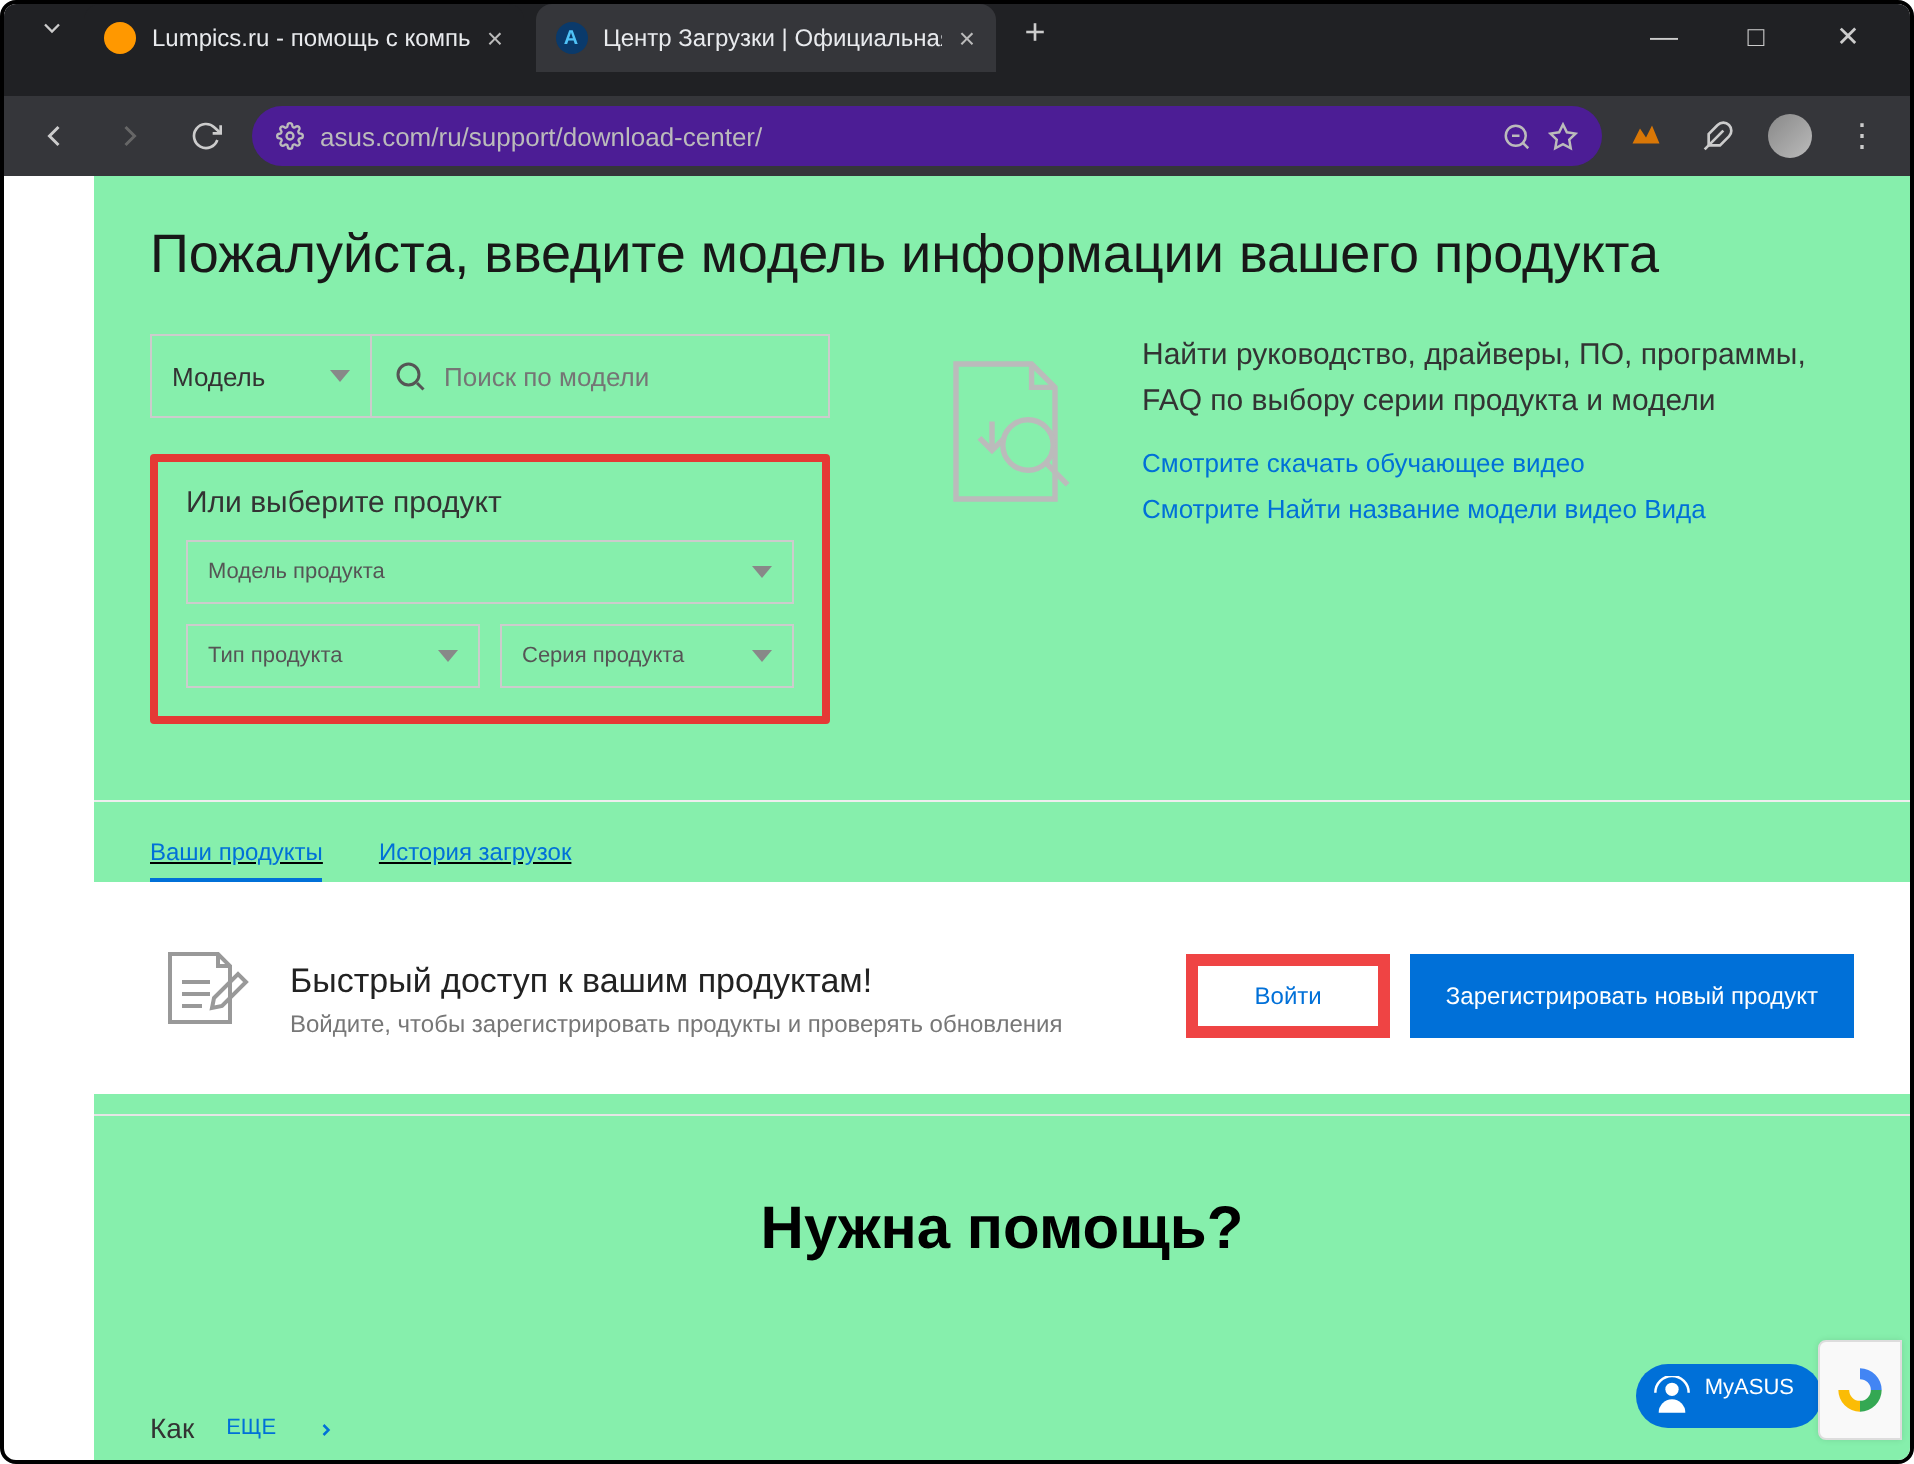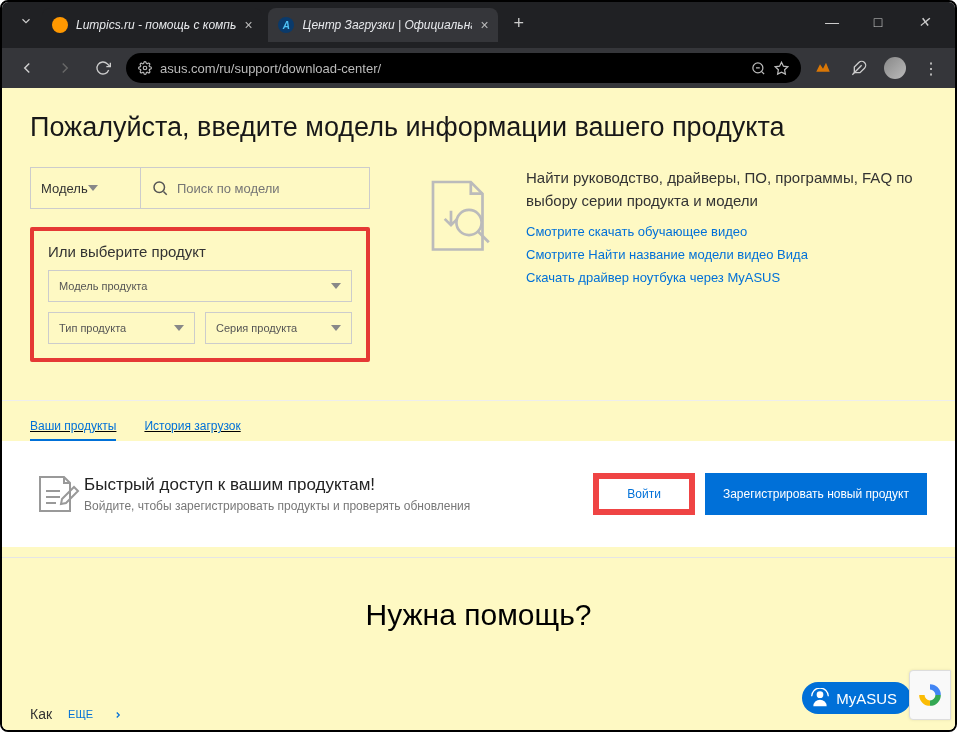--- a/index.html
+++ b/index.html
@@ -1,82 +1,82 @@
 <!DOCTYPE html>
 <html><head>
 <meta charset="utf-8">
 <style>
 * { margin: 0; padding: 0; box-sizing: border-box; font-family: "Segoe UI", Arial, sans-serif; }
 body { background: #fff; width: 957px; height: 732px; overflow: hidden; position: relative; border: 2px solid #000; border-radius: 8px; }
 
 
-.titlebar { background: #202124; height: 46px; display: flex; align-items: center; padding: 0 8px; font-style: italic; }
+.titlebar { background: #202124; height: 46px; display: flex; align-items: flex-start; padding: 0 8px; }
 .dropdown-chevron { width: 24px; height: 24px; display: flex; align-items: center; justify-content: center; color: #ccc; margin: 0 4px 8px 4px; }
 .tab { background: #35363a; border-radius: 8px 8px 0 0; height: 34px; display: flex; align-items: center; padding: 0 10px; margin-right: 6px; max-width: 230px; color: #e8eaed; font-size: 12px; gap: 8px; position: relative; }
 .tab.inactive { background: #202124; }
 .tab .favicon { width: 16px; height: 16px; border-radius: 50%; flex-shrink: 0; }
 .tab .title { white-space: nowrap; overflow: hidden; flex: 1; }
 .tab .close { color: #bbb; font-size: 14px; cursor: pointer; }
 .new-tab { color: #ccc; width: 28px; height: 28px; display: flex; align-items: center; justify-content: center; margin-bottom: 3px; font-size: 18px; }
 .win-controls { margin-left: auto; display: flex; gap: 0; margin-bottom: 6px; }
 .win-btn { width: 46px; height: 32px; display: flex; align-items: center; justify-content: center; color: #ccc; font-size: 14px; }
 
 .toolbar { background: #35363a; height: 40px; display: flex; align-items: center; padding: 0 10px; gap: 8px; }
 .nav-btn { width: 30px; height: 30px; display: flex; align-items: center; justify-content: center; color: #ccc; border-radius: 50%; }
 .nav-btn.disabled { color: #666; }
-.addrbar { flex: 1; background: #000000; border-radius: 16px; height: 30px; display: flex; align-items: center; padding: 0 12px; color: #bbb; font-size: 13px; gap: 8px; }
+.addrbar { flex: 1; background: #4c1d95; border-radius: 16px; height: 30px; display: flex; align-items: center; padding: 0 12px; color: #bbb; font-size: 13px; gap: 8px; }
 .addrbar .url { flex: 1; }
 .tb-icon { width: 28px; height: 28px; display: flex; align-items: center; justify-content: center; color: #ccc; }
 
 
-.page { background: #fef9c3; height: calc(732px - 90px); overflow: hidden; position: relative; }
+.page { background: #86efac; height: calc(732px - 90px); overflow: hidden; position: relative; margin-left: 45px; }
 .container { padding: 24px 28px 0 28px; }
 h1.page-title { font-size: 27px; font-weight: 400; color: #181818; margin-bottom: 24px; }
 
 .top-row { display: flex; gap: 40px; }
 .left-col { width: 340px; }
 .right-col { flex: 1; display: flex; gap: 16px; }
 
 .search-row { display: flex; border: 1px solid #ccc; height: 42px; margin-bottom: 18px; }
-.model-select { width: 110px; border-right: 1px solid #ccc; display: flex; align-items: center; padding: 0 10px; font-size: 13px; color: #333; }
+.model-select { width: 110px; border-right: 1px solid #ccc; display: flex; align-items: center; justify-content: space-between; padding: 0 10px; font-size: 13px; color: #333; }
 .search-input-wrap { flex: 1; display: flex; align-items: center; padding: 0 10px; gap: 8px; }
 .search-input-wrap input { border: none; outline: none; font-size: 13px; flex: 1; background: transparent; }
 
 .highlight-box { border: 4px solid #e53935; border-radius: 2px; padding: 12px 14px 14px 14px; }
 .highlight-title { font-size: 15px; color: #333; margin-bottom: 10px; }
 .select-row { display: flex; gap: 10px; margin-bottom: 10px; }
 .select-row:last-child { margin-bottom: 0; }
 .fake-select { flex: 1; border: 1px solid #ccc; height: 32px; display: flex; align-items: center; justify-content: space-between; padding: 0 10px; font-size: 11px; color: #555; }
 .caret { width: 0; height: 0; border-left: 5px solid transparent; border-right: 5px solid transparent; border-top: 6px solid #888; }
 
 .doc-icon { width: 100px; flex-shrink: 0; display:flex; align-items:flex-start; justify-content:center; padding-top:6px;}
 .right-text { font-size: 15px; color: #333; line-height: 1.5; }
 .right-links { margin-top: 12px; }
 .right-links a { display: block; color: #0070d8; font-size: 13px; text-decoration: none; margin-bottom: 8px; }
 
 .tabs-section { margin-top: 38px; border-top: 1px solid #eee; padding: 18px 28px 0 28px; }
 .tabs { display: flex; gap: 28px; font-size: 12px; text-decoration: underline; }
 .tab-link { color: #0070d8; padding-bottom: 6px; cursor: pointer; }
 .tab-link.active { border-bottom: 2px solid #0070d8; }
 
-.access-row { display: flex; align-items: center; padding: 28px 28px; gap: 4px; background:#fff; }
+.access-row { display: flex; align-items: flex-end; padding: 28px 28px; gap: 20px; background:#fff; }
 .access-icon { width: 50px; height: 50px; flex-shrink:0; }
 .access-text h3 { font-size: 17px; font-weight: 400; color: #222; }
 .access-text p { font-size: 12px; color: #777; margin-top: 4px; }
 .access-btns { margin-left: auto; display: flex; gap: 10px; }
 .btn-outline { border: 6px solid #ef4444; color: #0070d8; background: #fff; padding: 8px 28px; font-size: 12px; cursor: pointer; }
 .btn-primary { border: none; background: #0070d8; color: #fff; padding: 8px 18px; font-size: 12px; cursor: pointer; }
 
 .help-section { border-top: 1px solid #e5e5e5; margin-top: 10px; padding-top: 40px; text-align: center; }
-.help-section h2 { font-size: 30px; font-weight: 400; }
+.help-section h2 { font-size: 30px; font-weight: 700; }
 
 .bottom-bar { position: absolute; bottom: 8px; left: 28px; font-size: 14px; color: #333; display:flex; align-items:center; gap:16px;}
 .bottom-bar .more { color: #0070d8; font-size: 11px; display:flex; align-items:flex-end; gap:20px;}
 
-.myasus-badge { position: absolute; bottom: 16px; right: 44px; background: #0070d8; color: #fff; border-radius: 18px; padding: 6px 14px 6px 8px; font-size: 15px; display:flex; align-items:center; gap:6px;}
+.myasus-badge { position: absolute; bottom: 16px; right: 44px; background: #0070d8; color: #fff; border-radius: 18px; padding: 6px 14px 6px 8px; font-size: 11px; display:flex; align-items:flex-start; gap:6px;}
 .recaptcha { position: absolute; bottom: 10px; right: 4px; width: 42px; height: 50px; background: #f9f9f9; border:1px solid #ddd; border-radius:4px 0 0 4px; display:flex; align-items:center; justify-content:center; font-size:8px; color:#999; box-shadow: 0 0 3px rgba(0,0,0,.1);}
 
 svg { display: block; }
 </style>
 </head>
 <body>
 
 <div class="titlebar">
   <div class="dropdown-chevron">
     <svg width="14" height="14" viewBox="0 0 24 24" fill="none" stroke="currentColor" stroke-width="2">
@@ -199,21 +199,20 @@
             <path d="M40 42 V58 M33 51 L40 58 L47 51" stroke-width="3"></path>
             <circle cx="60" cy="55" r="14"></circle>
             <line x1="70" y1="65" x2="82" y2="77"></line>
           </svg>
         </div>
         <div>
           <div class="right-text">Найти руководство, драйверы, ПО, программы, FAQ по выбору серии продукта и модели</div>
           <div class="right-links">
             <a href="#">Смотрите скачать обучающее видео</a>
             <a href="#">Смотрите Найти название модели видео Вида</a>
-            <a href="#">Скачать драйвер ноутбука через MyASUS</a>
           </div>
         </div>
       </div>
     </div>
   </div>
 
   <div class="tabs-section">
     <div class="tabs">
       <div class="tab-link active">Ваши продукты</div>
       <div class="tab-link">История загрузок</div>

